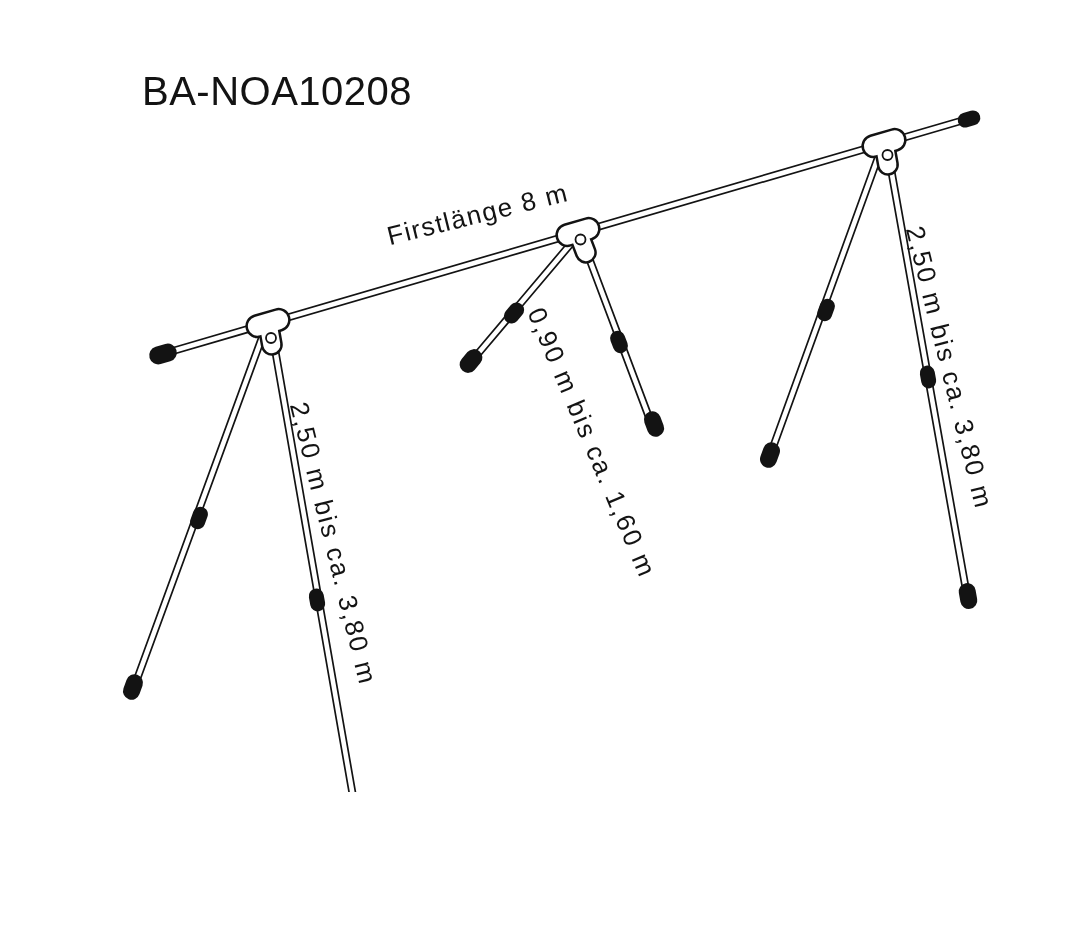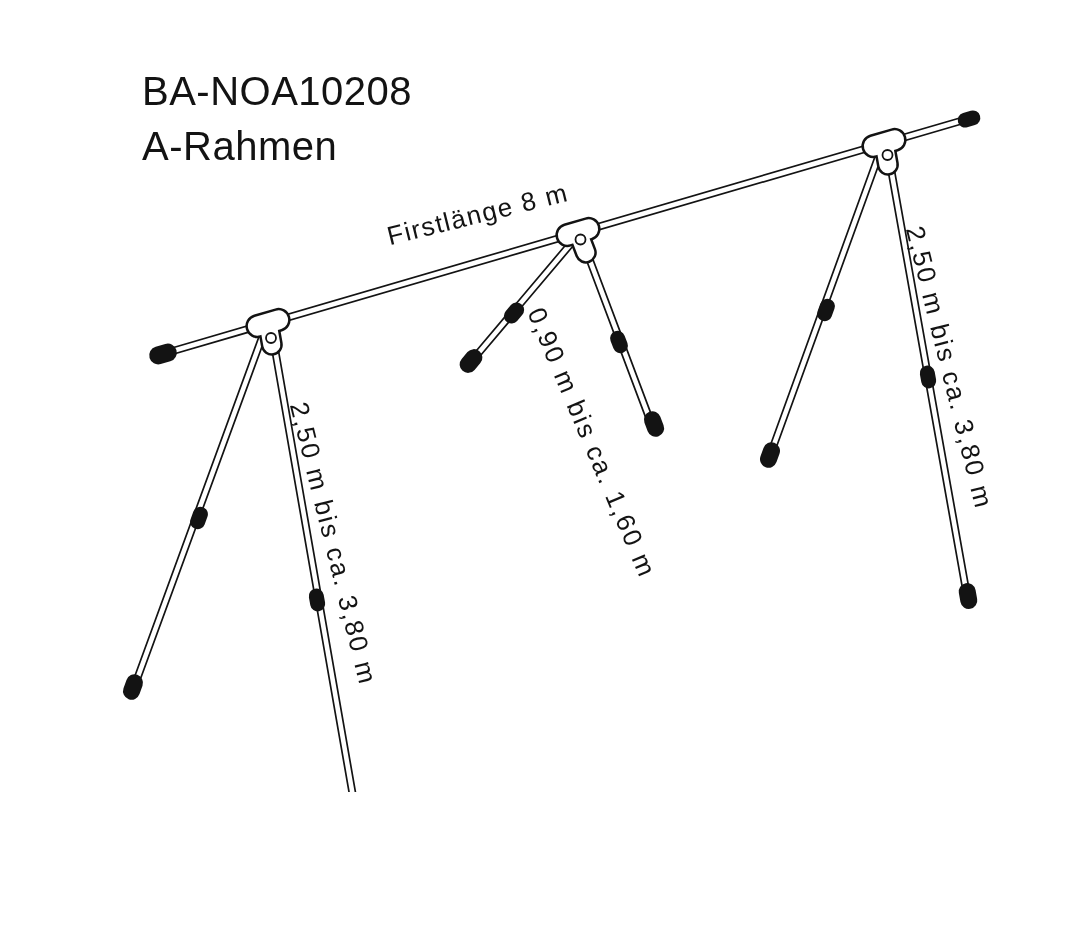--- a/index.html
+++ b/index.html
@@ -171,21 +171,20 @@
     </g>
 
     <g>
       <line class="black-band" stroke-width="18" x1="158.2" y1="355.4" x2="167.8" y2="352.6"></line>
       <line class="black-band" stroke-width="15" x1="965.2" y1="120.1" x2="972.8" y2="117.9"></line>
     </g>
   </svg>
 
   <div class="title-block">
     <div>BA-NOA10208</div>
-    <div>A-Rahmen</div>
   </div>
 
   <div class="dim-label label-ridge">Firstlänge 8 m</div>
 
   <div class="dim-label label-left-leg">2,50 m bis ca. 3,80 m</div>
 
   <div class="dim-label label-middle-leg">0,90 m bis ca. 1,60 m</div>
 
   <div class="dim-label label-right-leg">2,50 m bis ca. 3,80 m</div>
 </div>

